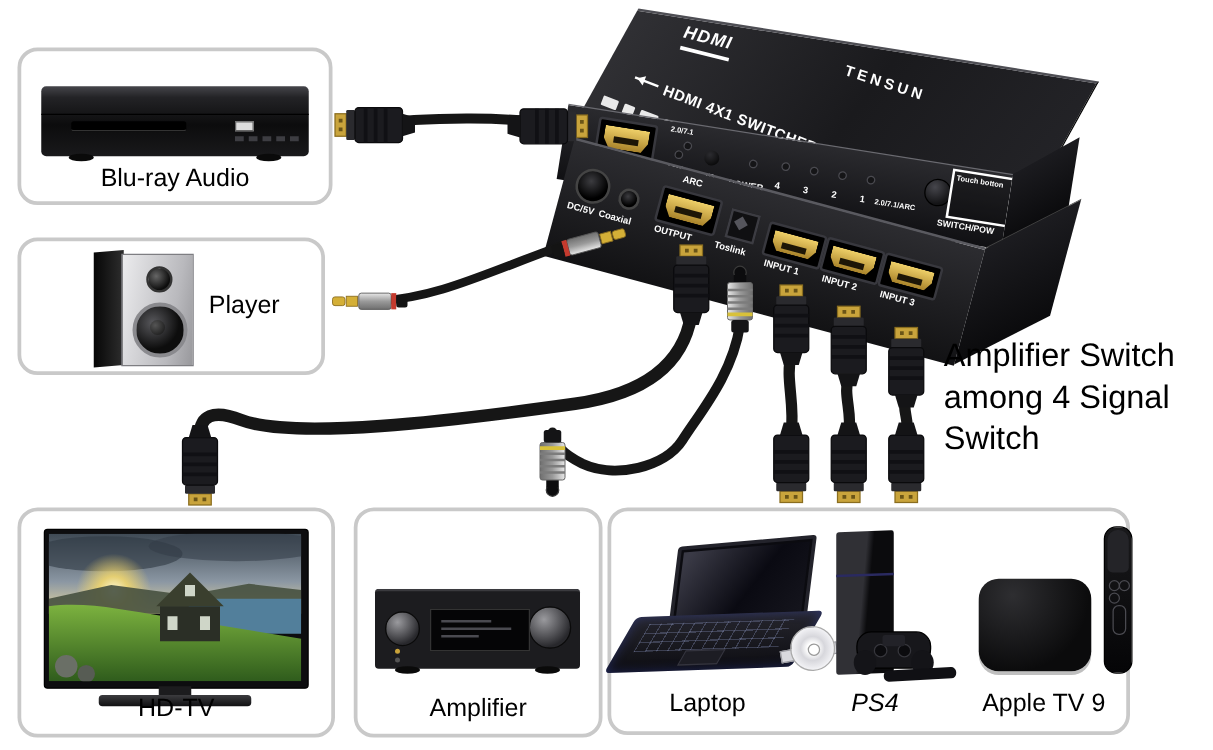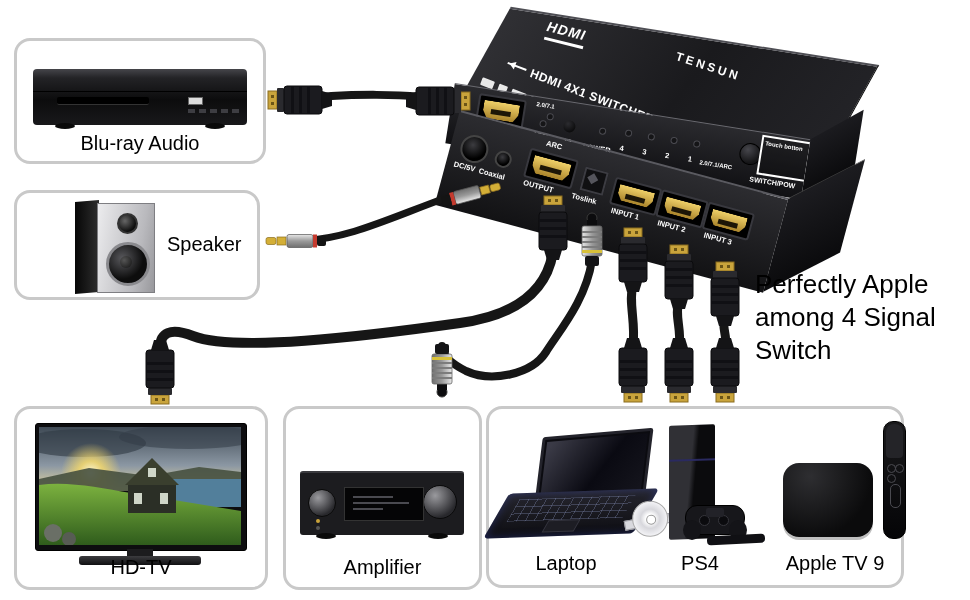--- a/index.html
+++ b/index.html
@@ -125,21 +125,21 @@
     </div>
     <div class="frame-label" style="bottom:6px;">Blu-ray Audio</div>
   </div>
 
   <div class="frame" style="left:14px;top:190px;width:240px;height:104px;">
     <div class="spk-side"></div>
     <div class="spk-front">
       <div class="tweeter"></div>
       <div class="woofer"></div>
     </div>
-    <div class="inline-label" style="left:150px;top:40px;">Speaker</div>
+    <div class="inline-label" style="left:150px;top:40px;">Player</div>
   </div>
 
   <div class="frame" style="left:283px;top:406px;width:193px;height:178px;">
     <div class="amp-body">
       <div class="knob" style="left:8px;top:16px;width:26px;height:26px;"></div>
       <div class="knob" style="right:7px;top:12px;width:32px;height:32px;"></div>
       <div class="amp-win">
         <i style="top:8px;width:40px;"></i>
           <i style="top:14px;width:56px;"></i>
           <i style="top:20px;width:30px;"></i>
@@ -217,21 +217,21 @@
       <div class="atv-box"></div>
       <div class="atv-remote">
         <div class="atv-touch"></div>
         <div class="atv-btn" style="left:3px;top:42px;"></div>
         <div class="atv-btn" style="left:11px;top:42px;"></div>
         <div class="atv-btn" style="left:3px;top:52px;"></div>
         <div class="atv-vol"></div>
       </div>
     </div>
     <div class="inline-label" style="left:27px;bottom:10px;width:100px;text-align:center;">Laptop</div>
-    <div class="inline-label" style="left:161px;bottom:10px;width:100px;text-align:center;">PS4</div>
+    <div class="inline-label" style="left:161px;bottom:10px;width:100px;text-align:center;font-style:italic;">PS4</div>
     <div class="inline-label" style="left:286px;bottom:10px;width:120px;text-align:center;">Apple TV 9</div>
   </div>
 
   <div class="sw-up">
     <div class="sw-top">
       <div class="sw-top-in">
         <div class="abs" style="left:70px;top:4px;transform:rotate(5deg);color:#fff;">
           <span style="font-weight:bold;font-style:italic;font-size:14px;letter-spacing:1px;">HDMI</span>
           <div class="hdmi-logo-bar"></div>
         </div>
@@ -394,18 +394,18 @@
     </g>
 
     <g>
       <path d="M725,318 C721,328 728,336 725,346" stroke="#161616" stroke-width="9" fill="none"></path>
       <use href="#hdmi-v" transform="translate(725,262)"></use>
       <use href="#hdmi-v" transform="translate(725,402) rotate(180)"></use>
     </g>
   </svg>
 
   <div class="headline">
-    <div>Perfectly Apple</div>
+    <div>Amplifier Switch</div>
     <div>among 4 Signal</div>
     <div>Switch</div>
   </div>
 
 </div>
 
 </body></html>

